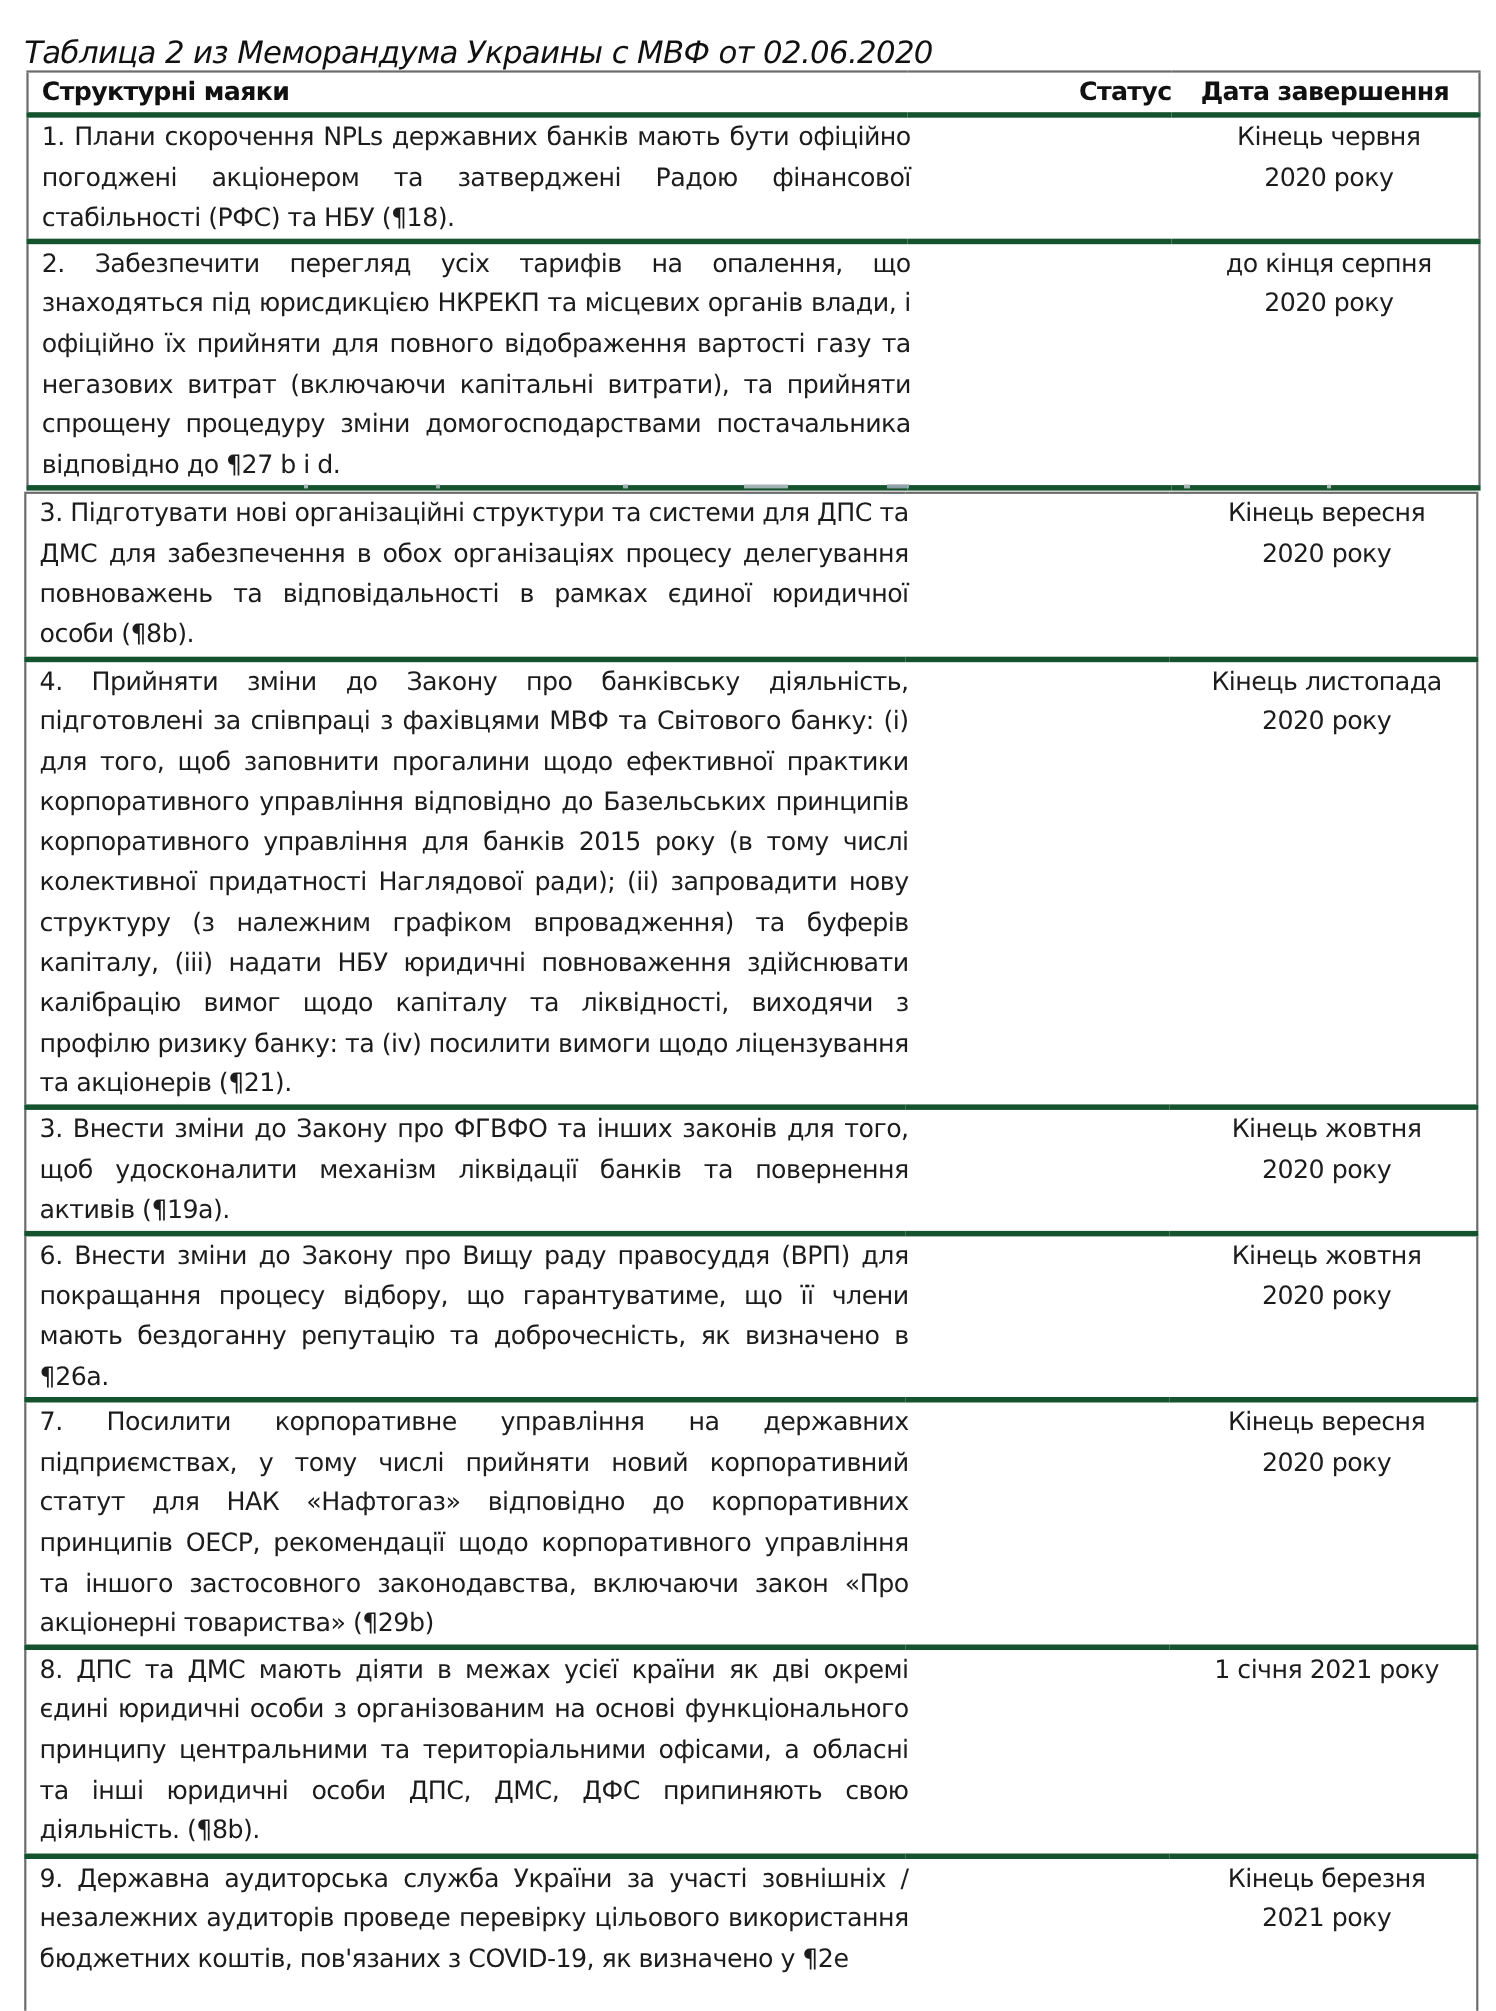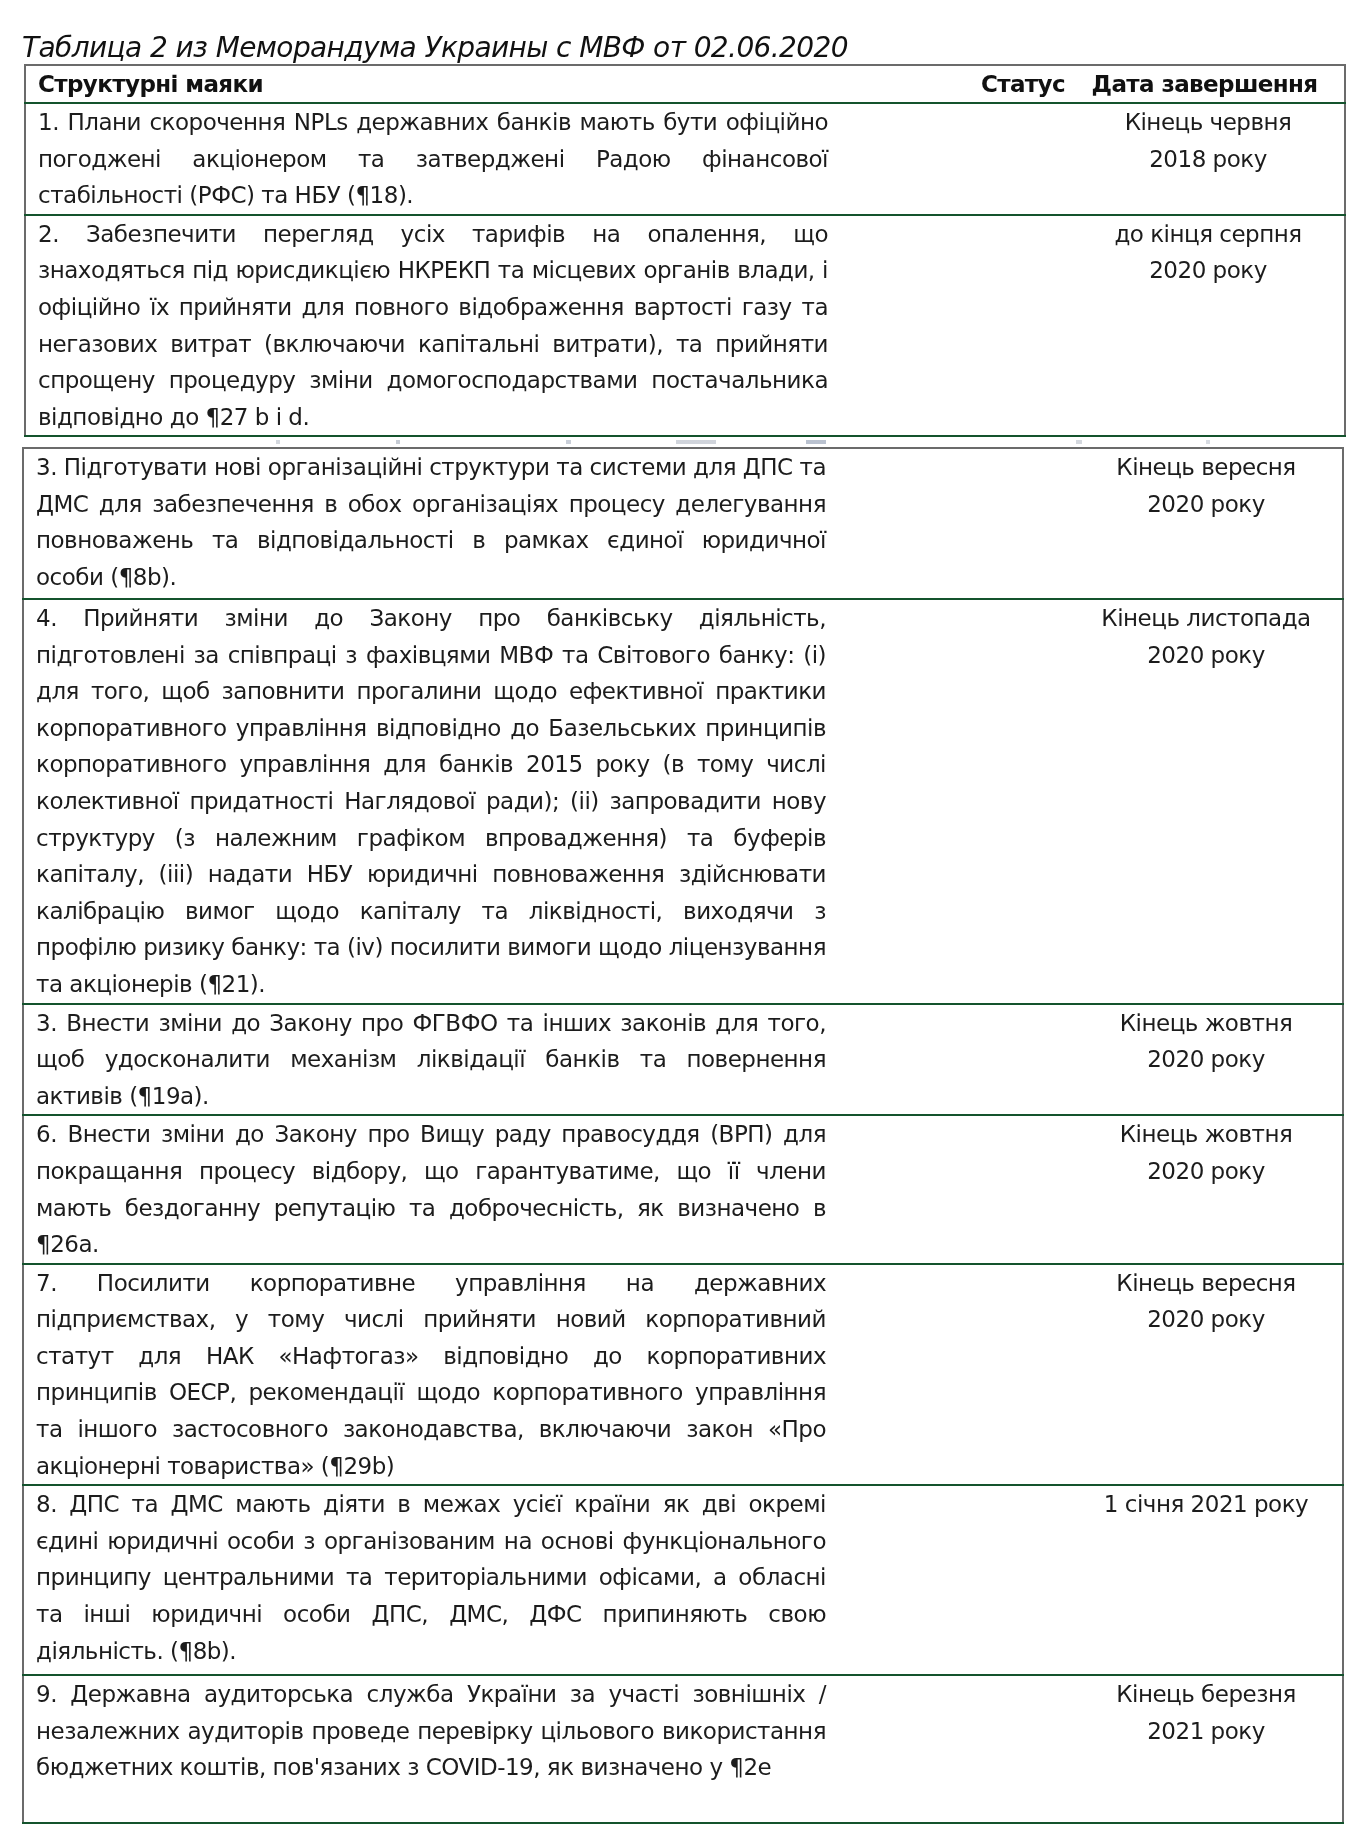--- a/index.html
+++ b/index.html
@@ -26,21 +26,21 @@
       line-height: 40px;
       margin-top: 14px;
     }
     table.memo {
       position: absolute;
       border-collapse: collapse;
       table-layout: fixed;
     }
     table.memo td {
       border-top: 2px solid #6b6b6b;
-      border-bottom: 2px solid #14532d;
+      border-bottom: 5px solid #14532d;
       vertical-align: top;
       font-size: 23px;
       line-height: 36.6px;
       letter-spacing: -0.5px;
       color: #1c1c1c;
     }
     #block1 {
       left: 24px;
       top: 64px;
       width: 1320px;
@@ -119,21 +119,21 @@
       <td class="desc">Структурні маяки</td>
       <td class="h-status">Статус</td>
       <td class="h-date">Дата завершення</td>
     </tr>
     <tr style="height:110px">
       <td class="desc">
           <div class="desc-inner">1. Плани скорочення NPLs державних банків мають бути офіційно погоджені акціонером та затверджені Радою фінансової стабільності (РФС) та НБУ (¶18).</div>
         </td>
       <td class="status"></td>
       <td class="date">
-          <div class="date-inner">Кінець червня 2018 року</div>
+          <div class="date-inner">Кінець червня 2020 року</div>
         </td>
     </tr>
     <tr style="height:220px">
       <td class="desc">
           <div class="desc-inner">2. Забезпечити перегляд усіх тарифів на опалення, що знаходяться під юрисдикцією НКРЕКП та місцевих органів влади, і офіційно їх прийняти для повного відображення вартості газу та негазових витрат (включаючи капітальні витрати), та прийняти спрощену процедуру зміни домогосподарствами постачальника відповідно до ¶27 b і d.</div>
         </td>
       <td class="status"></td>
       <td class="date">
           <div class="date-inner">до кінця серпня 2020 року</div>
         </td>

